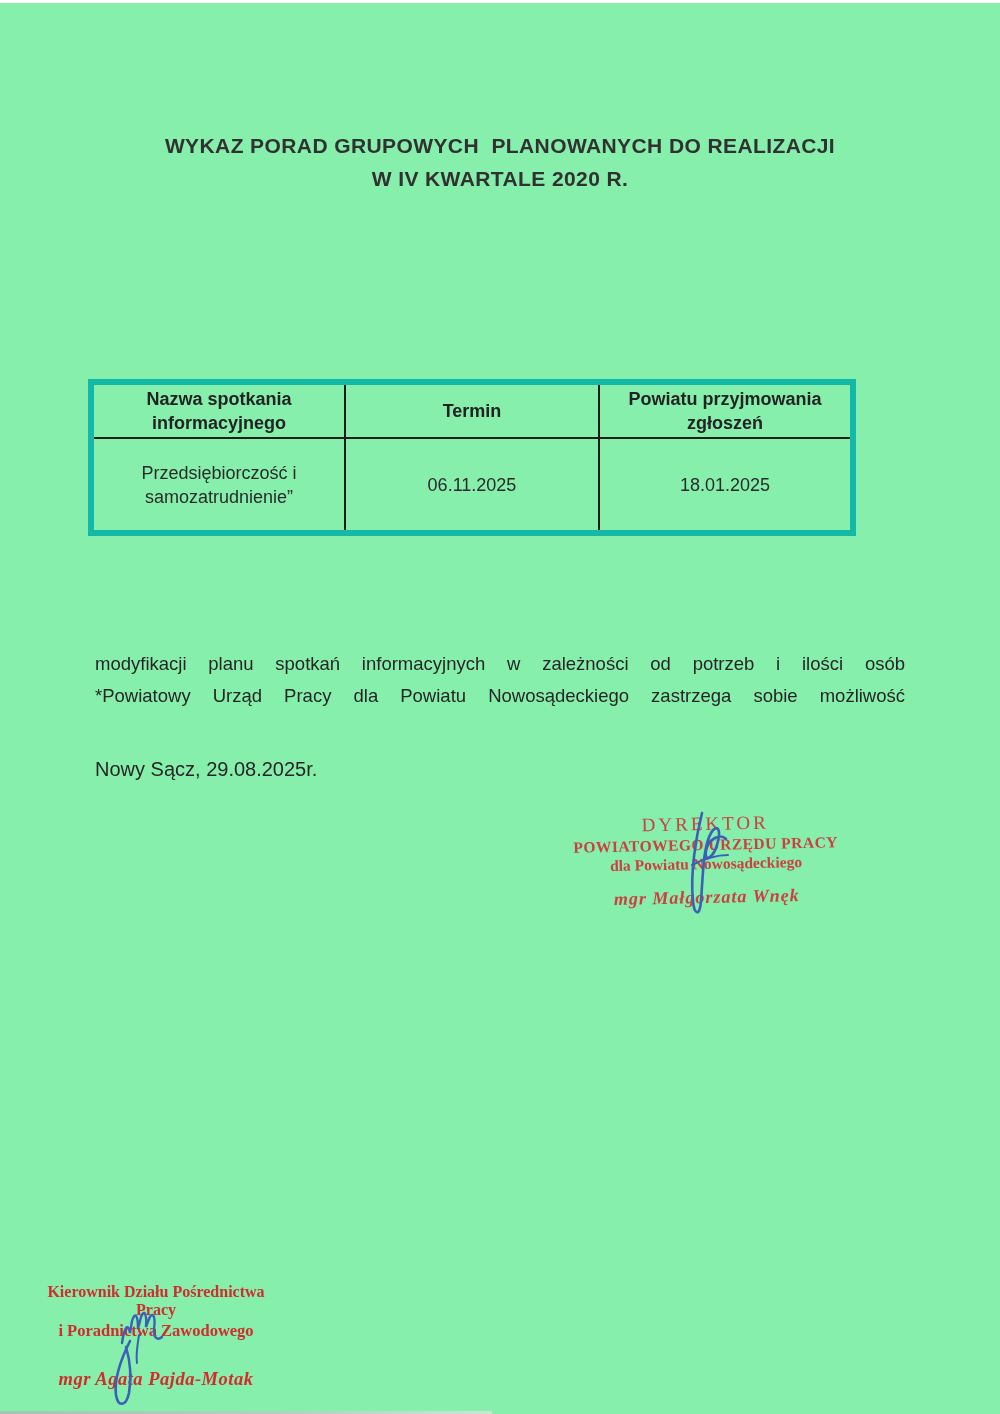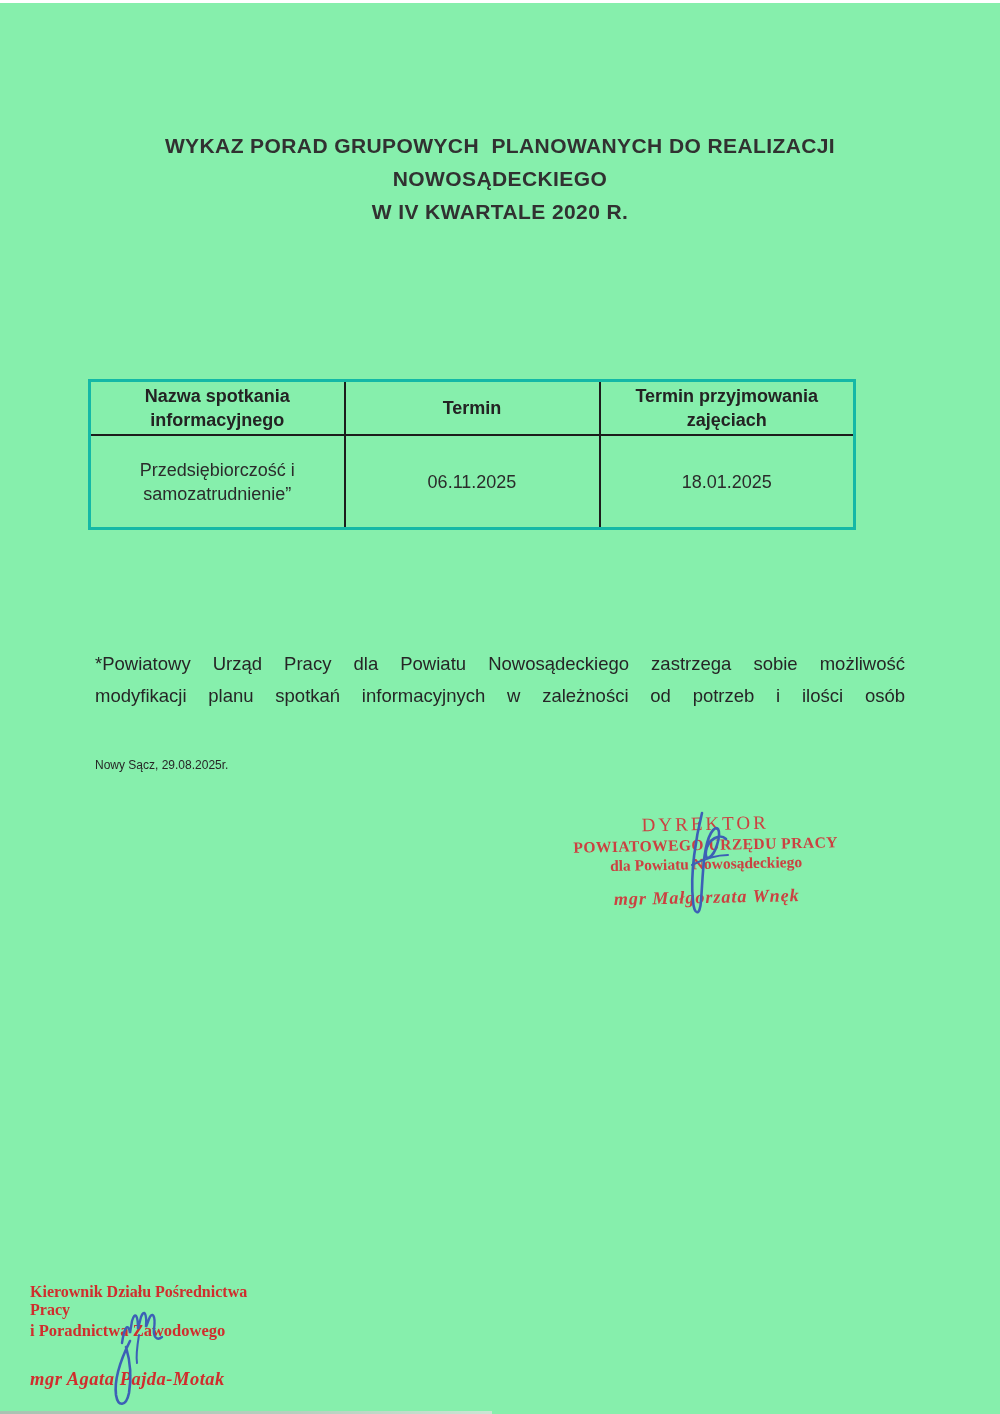--- a/index.html
+++ b/index.html
@@ -40,21 +40,21 @@
     table-layout: fixed;
   }
   .schedule-table th, .schedule-table td {
     border: 2px solid #1c1c1c;
     text-align: center;
     vertical-align: middle;
     padding: 2px 10px;
     font-size: 18px;
     line-height: 24px;
   }
-  .schedule-table { border: 3px solid #14b8a6; }
+  .schedule-table { border: 6px solid #14b8a6; }
   .schedule-table th {
     font-weight: bold;
     height: 43px;
     color: #232323;
   }
   .schedule-table td {
     height: 87px;
     font-weight: normal;
     color: #2b2b2b;
   }
@@ -71,21 +71,21 @@
   }
   .note .jline {
     text-align: justify;
     text-align-last: justify;
   }
 
   .place-date {
     position: absolute;
     left: 95px;
     top: 755px;
-    font-size: 12px;
+    font-size: 20px;
     color: #262626;
   }
 
   
   .director-stamp {
     position: absolute;
     left: 568px;
     top: 810px;
     width: 276px;
     text-align: center;
@@ -103,21 +103,21 @@
     margin-top: 14px;
     letter-spacing: 1px;
   }
 
   
   .manager-stamp {
     position: absolute;
     left: 30px;
     top: 1280px;
     width: 252px;
-    text-align: left;
+    text-align: center;
     font-family: "Liberation Serif", serif;
     color: #d02d2d;
     font-weight: bold;
   }
   .manager-stamp .ms-l1 { font-size: 16px; }
   .manager-stamp .ms-l2 { font-size: 16.5px; margin-top: 2px; }
   .manager-stamp .ms-name {
     font-size: 18.5px;
     font-style: italic;
     margin-top: 28px;
@@ -141,44 +141,43 @@
     opacity: 0.75;
   }
 </style>
 </head>
 <body>
 
 <div class="page">
 
   <div class="title">
     <div>WYKAZ PORAD GRUPOWYCH  PLANOWANYCH DO REALIZACJI</div>
-    <div>NOWOSĄDECKIEGO</div>
     <div>W IV KWARTALE 2020 R.</div>
   </div>
 
   <table class="schedule-table">
     <thead>
       <tr>
         <th>Nazwa spotkania informacyjnego</th>
         <th>Termin</th>
-        <th>Termin przyjmowania zajęciach</th>
+        <th>Powiatu przyjmowania zgłoszeń</th>
       </tr>
     </thead>
     <tbody>
       <tr>
         <td>Przedsiębiorczość i samozatrudnienie”</td>
         <td>06.11.2025</td>
         <td>18.01.2025</td>
       </tr>
     </tbody>
   </table>
 
   <div class="note">
+    <div class="jline">modyfikacji planu spotkań informacyjnych w zależności od potrzeb i ilości osób</div>
     <div class="jline">*Powiatowy Urząd Pracy dla Powiatu Nowosądeckiego zastrzega sobie możliwość</div>
-    <div class="jline">modyfikacji planu spotkań informacyjnych w zależności od potrzeb i ilości osób</div>
   </div>
 
   <div class="place-date">Nowy Sącz, 29.08.2025r.</div>
 
   <div class="director-stamp">
     <div class="ds-l1">DYREKTOR</div>
     <div class="ds-l2">POWIATOWEGO URZĘDU PRACY</div>
     <div class="ds-l3">dla Powiatu Nowosądeckiego</div>
     <div class="ds-name">mgr Małgorzata Wnęk</div>
   </div>

